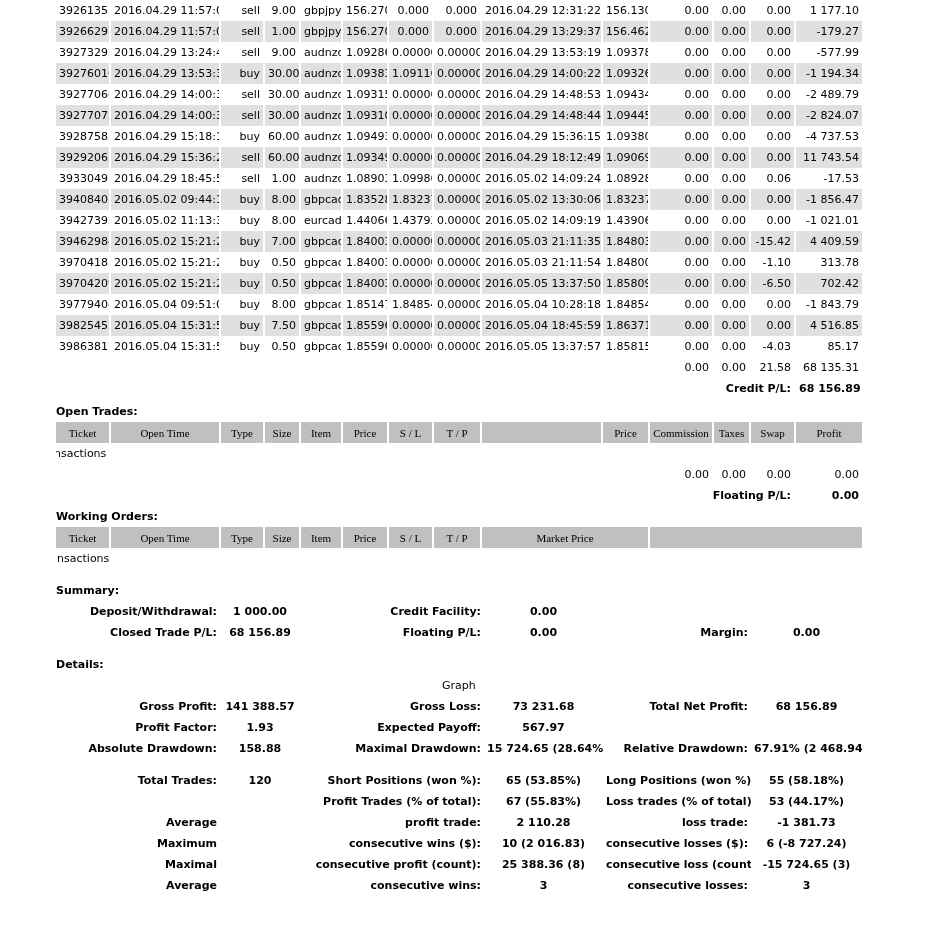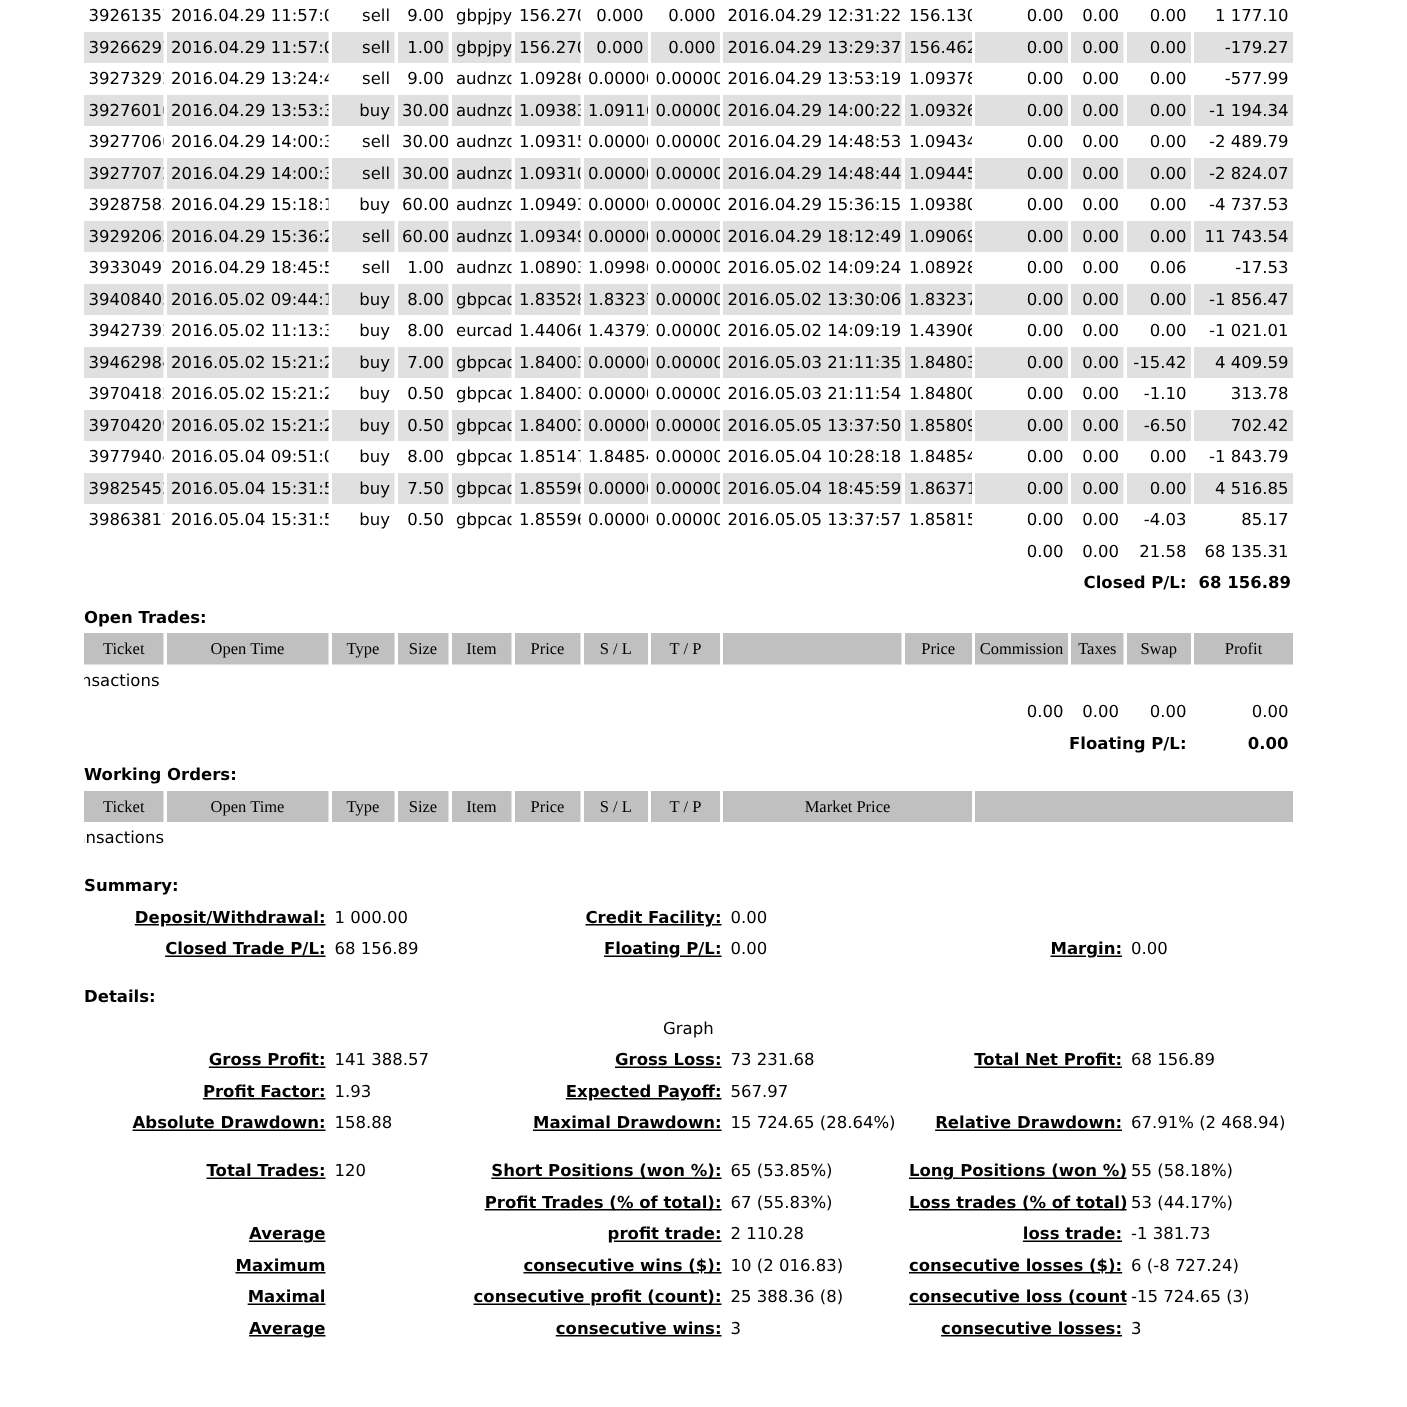--- a/index.html
+++ b/index.html
@@ -11,22 +11,22 @@
   td:first-child { border-left: 0; }
   .r { text-align: right; }
   .c { }
   .l { text-align: left; }
   tr.alt td { background: #e0e0e0; }
   tr.hdr td { background: #c0c0c0; text-align: center; height: 21px; font-family: Liberation Serif, serif; }
   .bold { font-weight: bold; }
   .section-title { font-weight: bold; height: 21px; line-height: 21px; }
   .gap-sm { height: 11px; }
   .stbl td { border-left: 0; padding: 0 3px; }
-  .stbl td.lab { font-weight: bold; text-align: right; text-decoration: underline; }
-  .stbl td.val { font-weight: normal; text-align: left; }
+  .stbl td.lab { font-weight: bold; text-align: right; }
+  .stbl td.val { font-weight: bold; text-align: center; }
 </style>
 </head>
 <body>
 
 <div id="wrap">
 
   <table id="closed-table">
     <colgroup>
       <col style="width:54px">
         <col style="width:110px">
@@ -320,21 +320,21 @@
     <tbody>
       <tr>
         <td colspan="10"></td>
         <td class="r">0.00</td>
         <td class="r">0.00</td>
         <td class="r">21.58</td>
         <td class="r">68 135.31</td>
       </tr>
       <tr>
         <td colspan="10"></td>
-        <td colspan="3" class="r bold">Closed P/L:</td>
+        <td colspan="3" class="r bold">Credit P/L:</td>
         <td class="r bold">68 156.89</td>
       </tr>
     </tbody>
   </table>
 
   <div class="section-title" style="margin-top:2px;">Open Trades:</div>
   <table>
     <colgroup>
       <col style="width:54px">
         <col style="width:110px">

